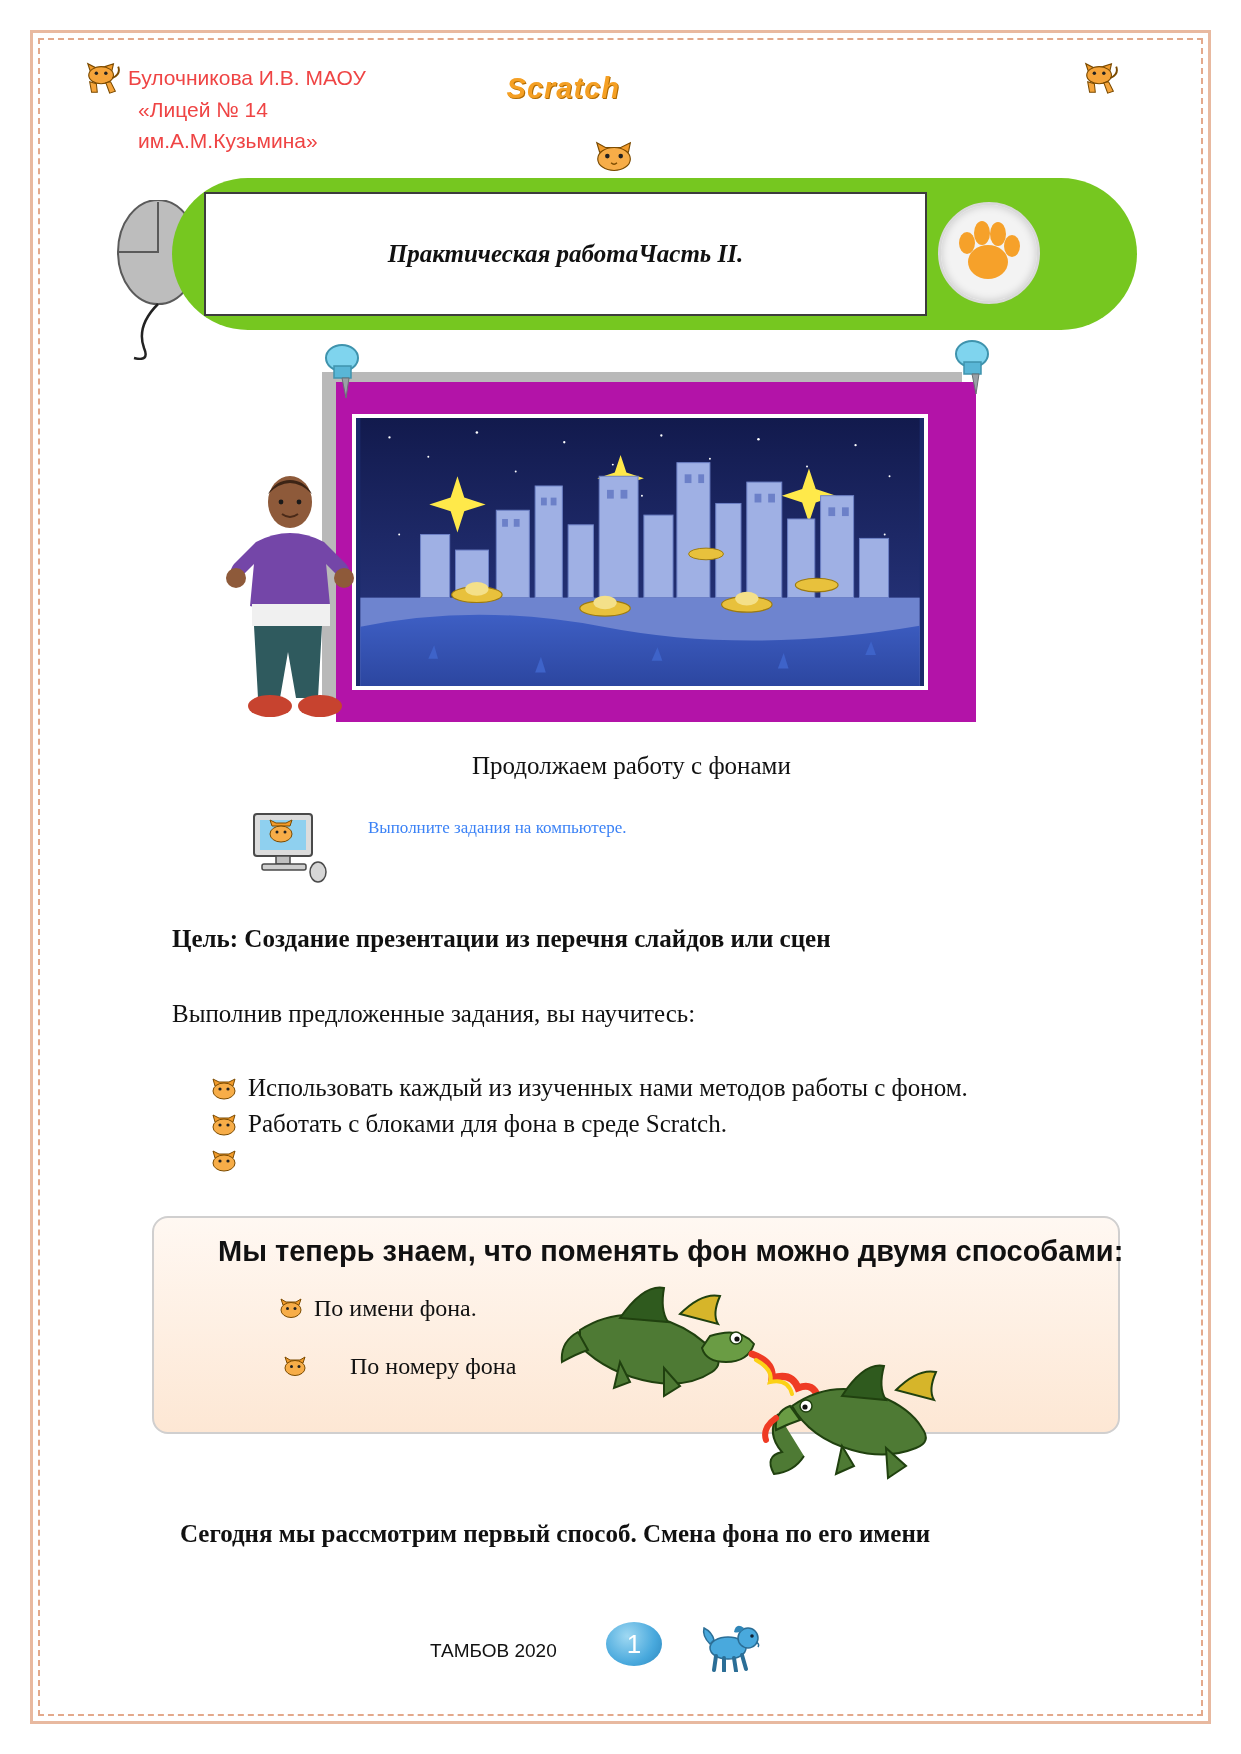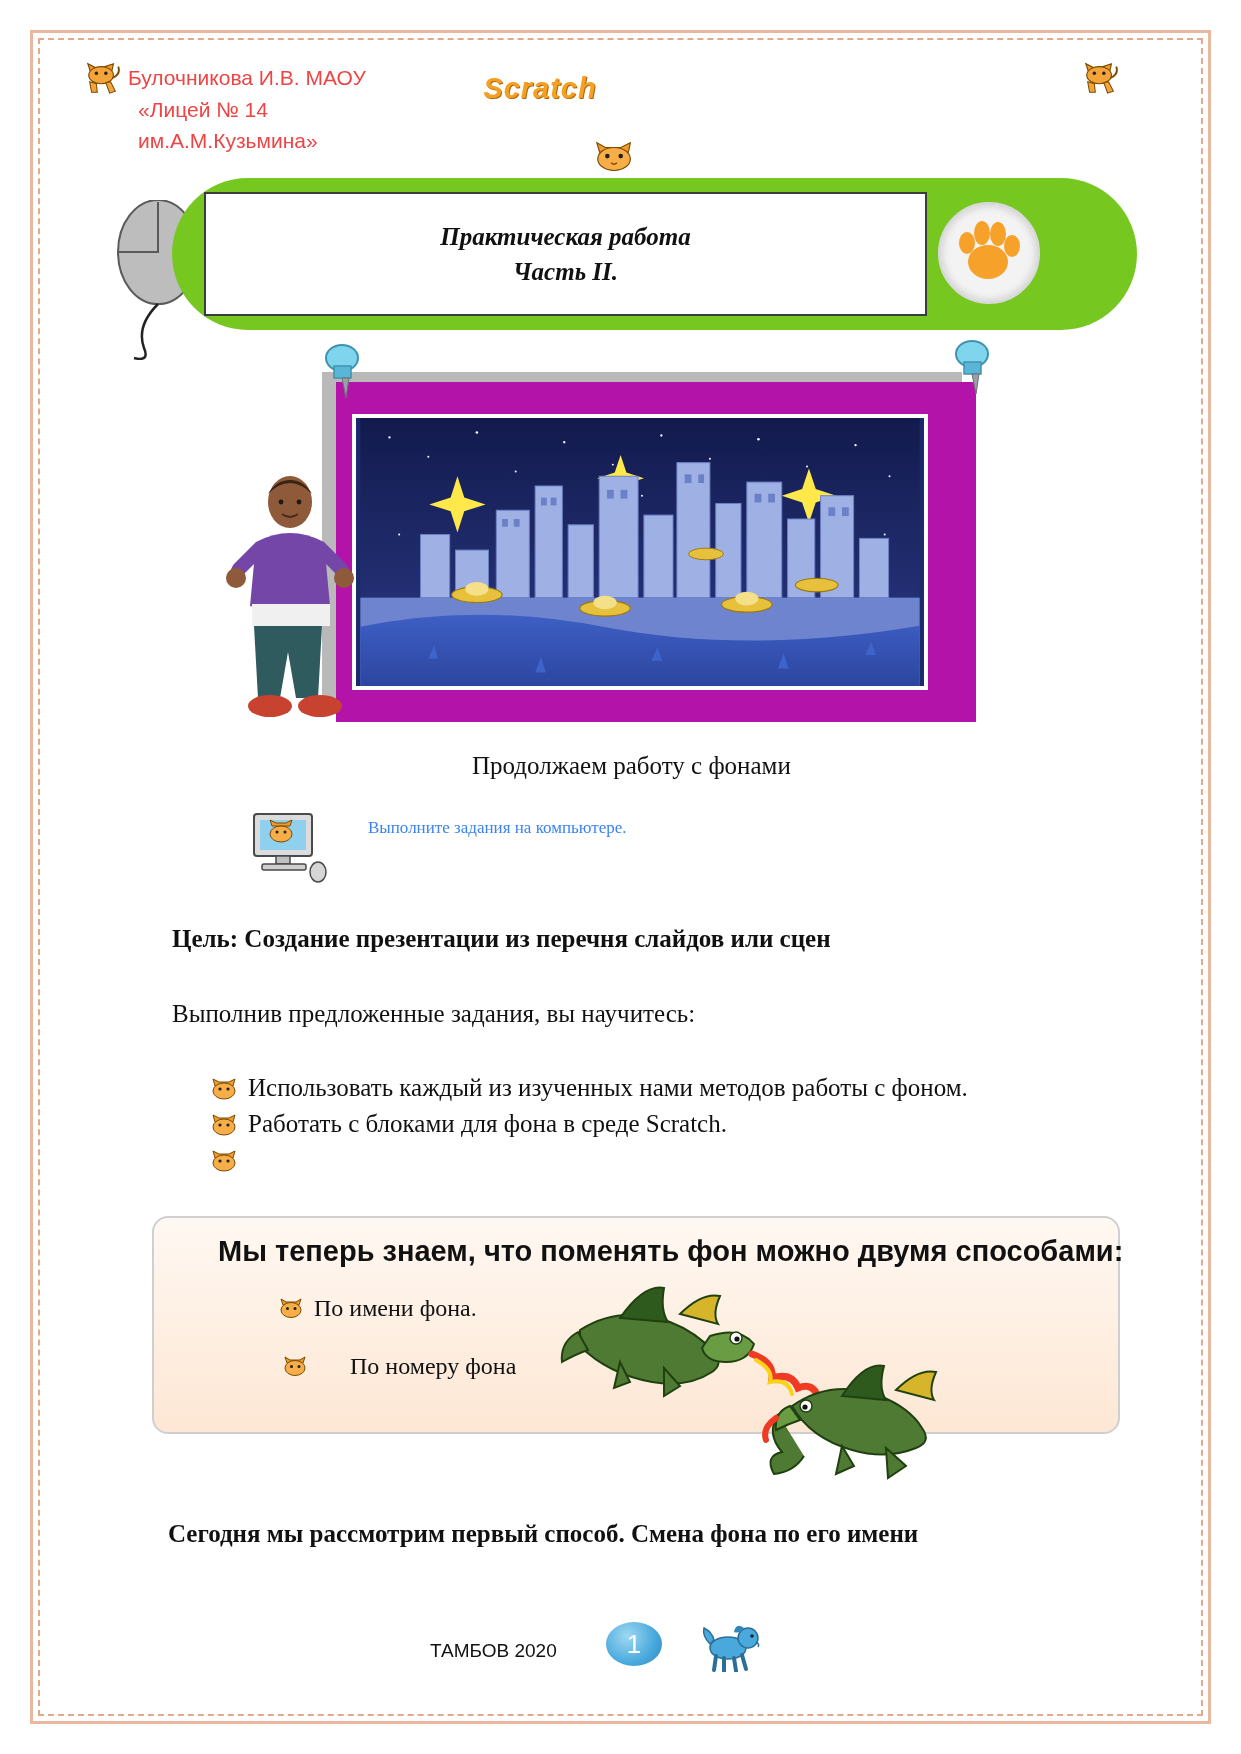--- a/index.html
+++ b/index.html
@@ -47,21 +47,21 @@
     position: absolute;
     left: 460px; top: 72px;
     width: 160px; height: 40px;
     font-family: "Liberation Sans", sans-serif;
     font-weight: bold;
     font-style: italic;
     font-size: 29px;
     letter-spacing: 1px;
     color: #f5a024;
     text-shadow: 1px 1px 0 #b06a00, -1px 0 0 #fff;
-    text-align: center;
+    text-align: right;
   }
 
   
   .cat {
     position: absolute;
     width: 34px; height: 34px;
   }
   .cat svg { width: 100%; height: 100%; display: block; }
 
   .cat-tl { left: 84px; top: 58px; width: 38px; height: 40px; }
@@ -77,21 +77,20 @@
     border-radius: 76px;
   }
   .banner-inner {
     position: absolute;
     left: 204px; top: 192px;
     width: 723px; height: 124px;
     background: #ffffff;
     border: 2px solid #3c3c3c;
     box-sizing: border-box;
     display: flex;
-    flex-direction: column;
     align-items: center;
     justify-content: center;
   }
   .banner-inner div {
     font-family: "Liberation Serif", serif;
     font-weight: bold;
     font-style: italic;
     font-size: 25px;
     color: #111;
     line-height: 1.42;
@@ -207,21 +206,21 @@
   .card-item { position: absolute; display: flex; align-items: center; }
   .card-item .ico { width: 28px; height: 24px; margin-right: 8px; }
   .card-item .txt { font-size: 24px; color: #111; }
   .card-item-1 { left: 278px; top: 1295px; }
   .card-item-2 { left: 282px; top: 1353px; gap: 32px; }
 
   .dragons { position: absolute; left: 560px; top: 1270px; width: 450px; height: 230px; }
 
   .t-today {
     position: absolute;
-    left: 168px; top: 1520px;
+    left: 180px; top: 1520px;
     font-size: 25px;
     font-weight: bold;
     color: #111;
   }
 
   
   .footer-text {
     position: absolute;
     left: 430px; top: 1640px;
     font-family: "Liberation Sans", sans-serif;

